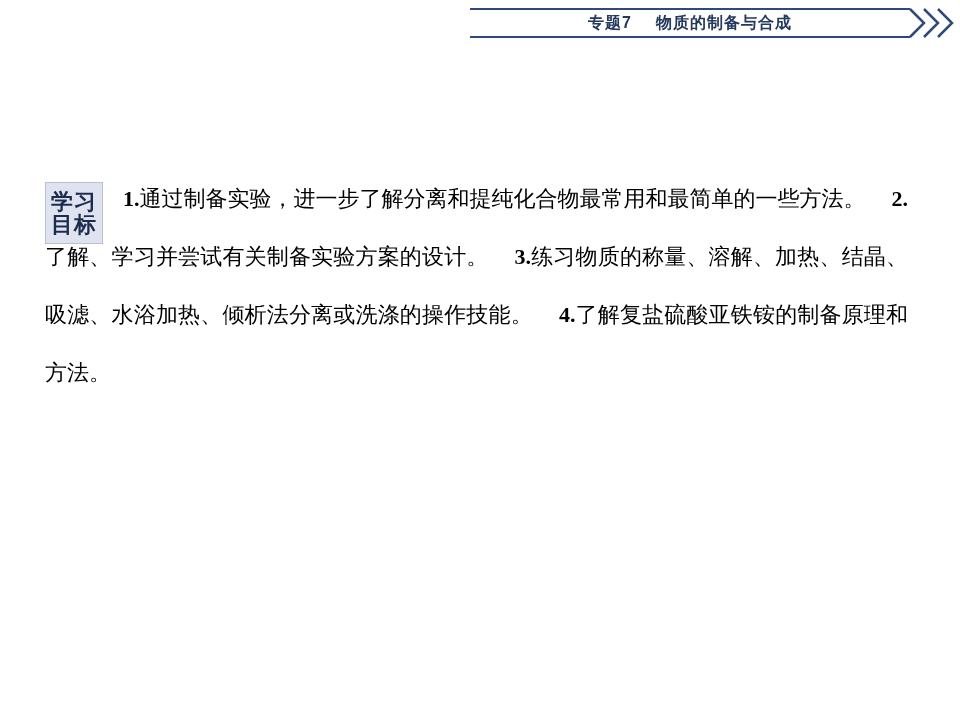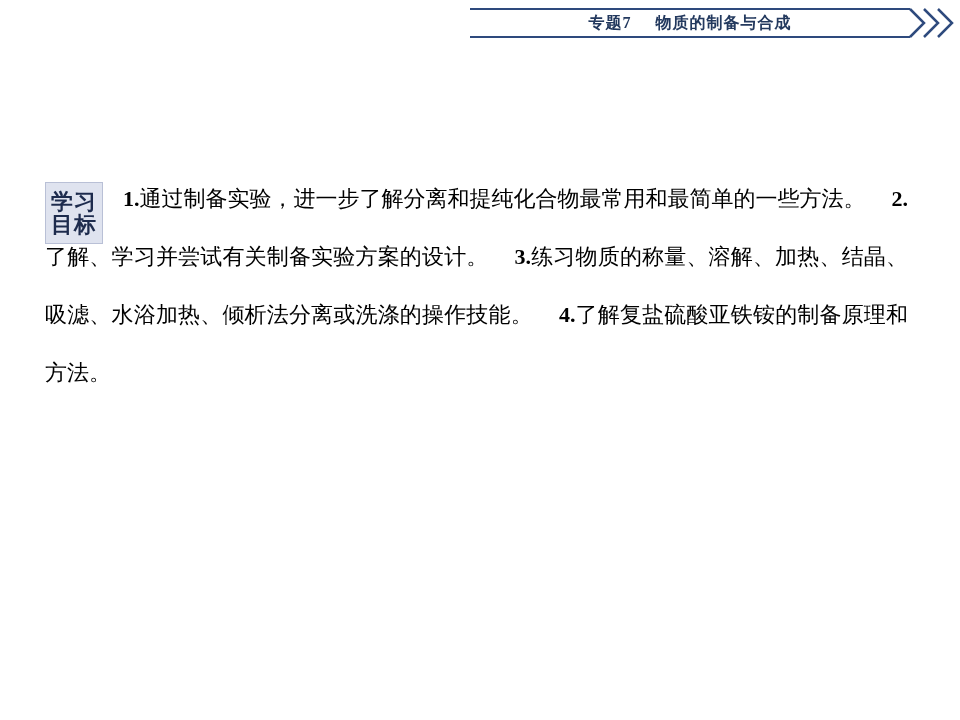--- a/index.html
+++ b/index.html
@@ -38,21 +38,21 @@
   }
   .header-title {
     font-family: "Liberation Serif", serif;
     font-size: 16px;
     font-weight: bold;
     color: #23395e;
     letter-spacing: 1px;
     white-space: nowrap;
   }
   .header-title .num {
-    font-family: Liberation Serif, serif;
+    font-family: Liberation Sans, sans-serif;
   }
   .chevrons {
     position: absolute;
     top: 6px;
     left: 908px;
     width: 48px;
     height: 34px;
   }
 
   

